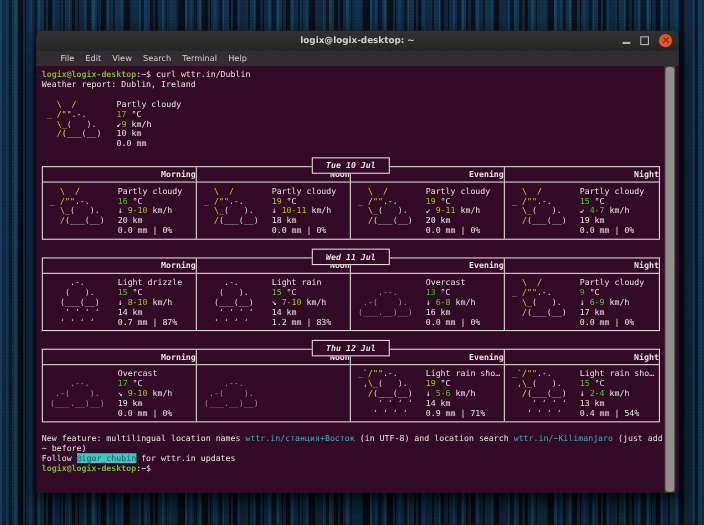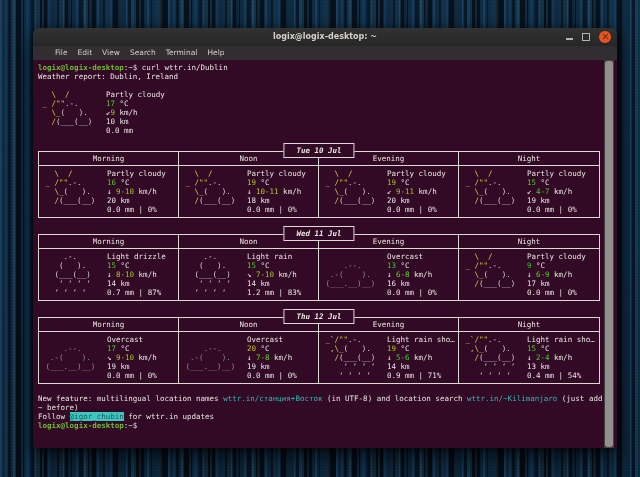--- a/index.html
+++ b/index.html
@@ -36,21 +36,21 @@
   .current { display:flex; }
   .current .icon-pre { width:68px; flex:none; }
   #days { width:562px; }
   .day-block { position:relative; margin-top:16px; }
   .day-label { position:absolute; top:-8px; left:50%; transform:translateX(-50%);
     border:1px solid var(--border); background:var(--bg); padding:0 12px;
     font-weight:bold; line-height:13px; white-space:nowrap; z-index:2;font-style:italic; }
   .day-table { display:grid; grid-template-columns:1fr 1fr 1fr 1fr; border:1px solid var(--border); }
   .day-col { border-right:1px solid var(--border); min-width:0; }
   .day-col:last-child { border-right:none; }
-  .col-header { text-align:center; font-weight:normal; border-bottom:1px solid var(--border); line-height:13px; height:13px; }
+  .col-header { text-align:right; font-weight:bold; border-bottom:1px solid var(--border); line-height:13px; height:13px; }
   .cell { display:flex; padding:3px 1px 3px 2px; }
   .icon-pre { width:66px; flex:none; }
   .txt-pre { flex:1; min-width:0; }
   .footer { margin-top:10px; }
   .c-sun { color:var(--sun); } .c-cloud { color:var(--cloud); } .c-dim { color:var(--dimcloud); }
   .c-rain { color:var(--rain); } .c-link { color:var(--link); }
   .c-prompt { color:var(--prompt); font-weight:bold; }
   .c-hl { background:var(--hl_bg); color:var(--hl_fg); }
 </style>
 </head>
@@ -239,25 +239,20 @@
               </div>
             </div>
             <div class="day-col">
               <div class="col-header">Noon</div>
               <div class="cell">
                 <pre class="icon-pre"><span class="c-dim"> </span>
 <span class="c-dim">     .--.</span>
 <span class="c-dim">  .-(    ).</span>
 <span class="c-dim"> (___.__)__)</span>
 <span class="c-dim"> </span></pre>
-                <pre class="txt-pre"><span>Overcast</span>
-<span style="color: rgb(201, 195, 30);">20</span><span> °C</span>
-<span>↓ </span><span style="color: rgb(98, 208, 31);">7-8</span><span> km/h</span>
-<span>19 km</span>
-<span>0.0 mm | 0%</span></pre>
               </div>
             </div>
             <div class="day-col">
               <div class="col-header">Evening</div>
               <div class="cell">
                 <pre class="icon-pre"><span class="c-sun"> _`/""</span><span class="c-cloud">.-.</span>
 <span class="c-sun">  ,\_</span><span class="c-cloud">(   ).</span>
 <span class="c-sun">   /</span><span class="c-cloud">(___(__)</span>
 <span class="c-rain">     ‘ ‘ ‘ ‘</span>
 <span class="c-rain">    ‘ ‘ ‘ ‘</span></pre>

